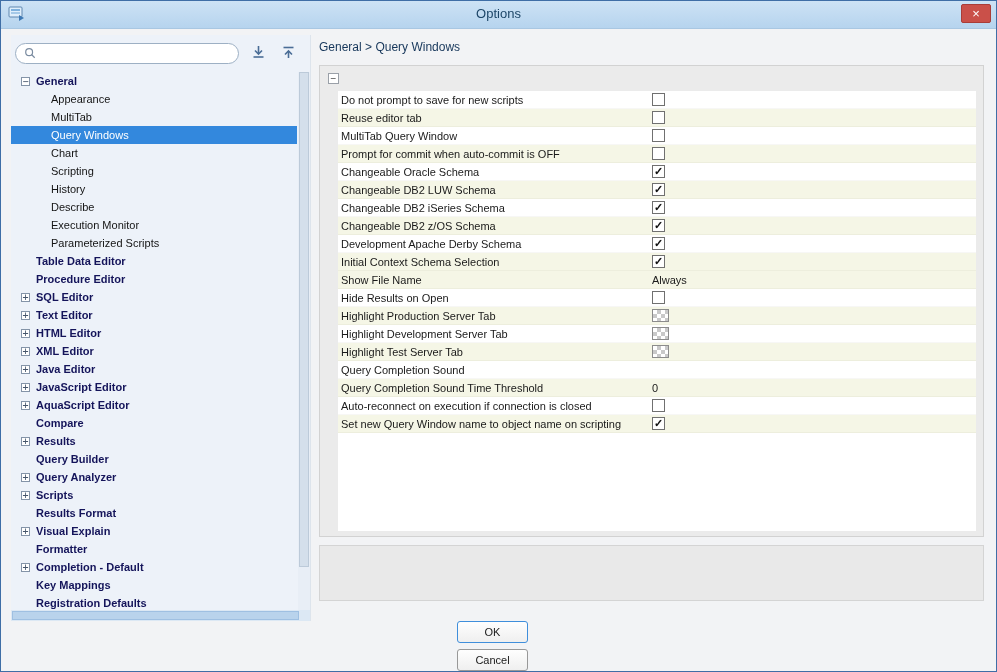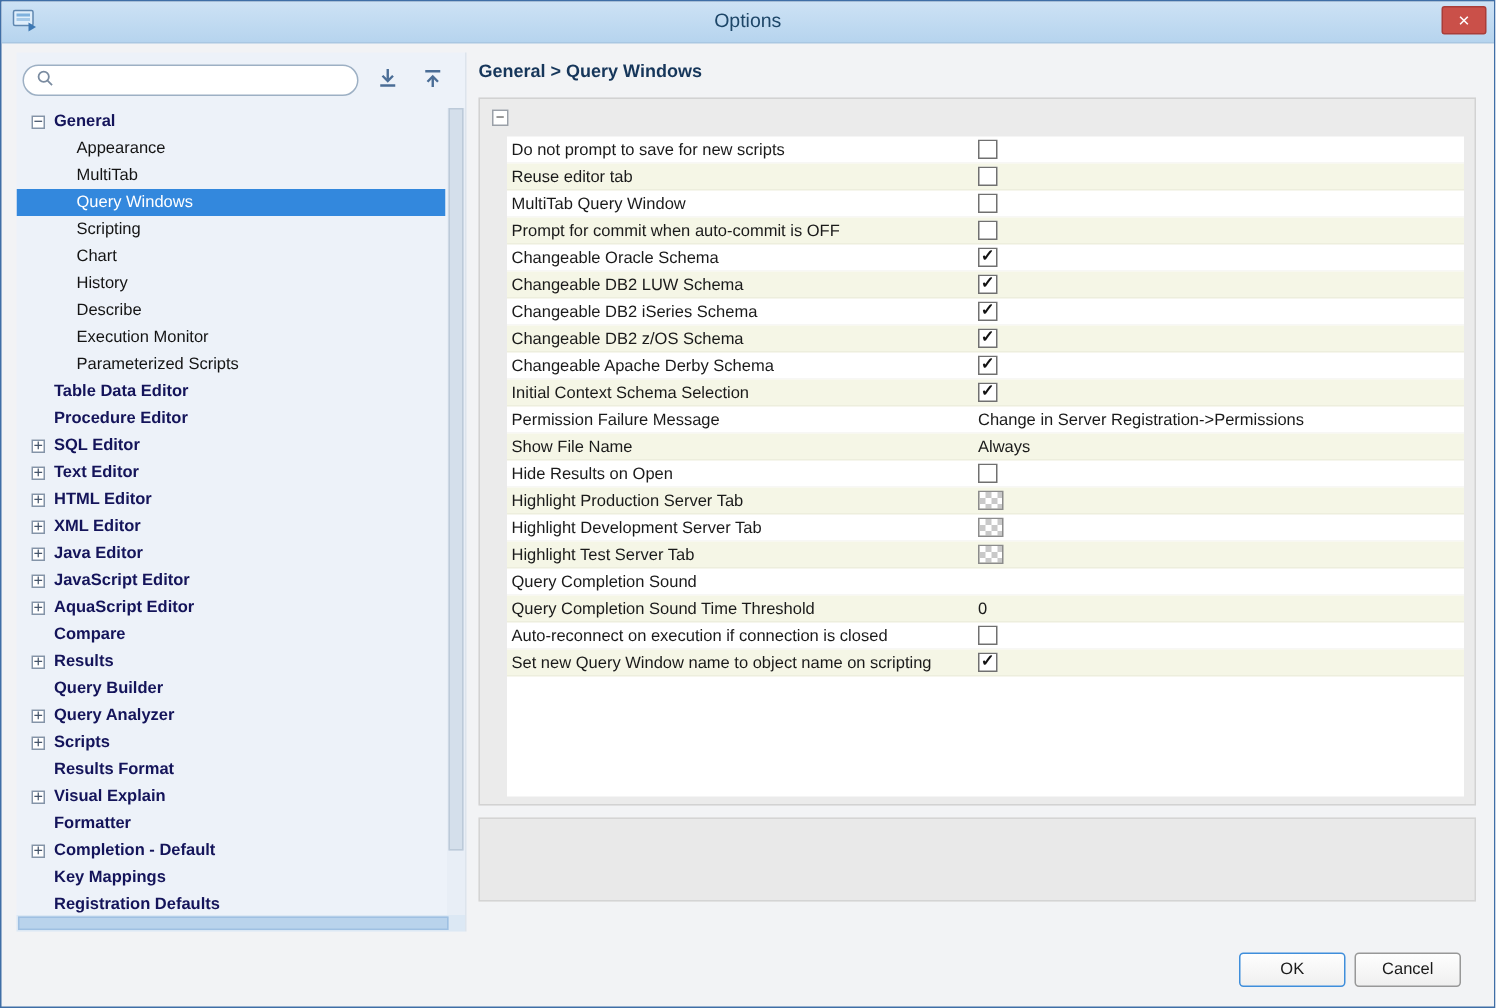--- a/index.html
+++ b/index.html
@@ -50,21 +50,21 @@
     margin-right:6px;flex:none;font-family:"DejaVu Sans Mono",monospace;}
   .expander.hidden{visibility:hidden;}
   .vscroll{position:absolute;right:0;top:37px;bottom:11px;width:12px;background:#e8eef6;}
   .vscroll .thumb{position:absolute;left:1px;right:1px;top:0;height:92%;
     background:#d4dfeb;border:1px solid #bccad9;box-sizing:border-box;}
   .hscroll{position:absolute;left:0;right:0;bottom:0;height:11px;background:#dce8f4;}
   .hscroll .thumb{position:absolute;top:1px;bottom:1px;left:1px;width:96%;
     background:#b9d3ec;border:1px solid #9fc0e2;box-sizing:border-box;}
   
   .right-panel{position:absolute;left:318px;top:34px;right:12px;bottom:50px;}
-  .breadcrumb{height:24px;line-height:24px;font-weight:bold;font-size:12px;color:#16365a;}
+  .breadcrumb{height:24px;line-height:24px;font-weight:normal;font-size:12px;color:#16365a;}
   .content-panel{position:relative;margin-top:6px;height:472px;background:#ebebeb;
     border:1px solid #d2d2d2;box-sizing:border-box;}
   .section-collapse{position:absolute;left:8px;top:7px;width:11px;height:11px;
     box-sizing:border-box;border:1px solid #9aa0a8;background:#fff;font-size:10px;
     line-height:9px;text-align:center;color:#444;}
   .settings-table{position:absolute;left:18px;right:7px;top:25px;bottom:5px;
     background:#fff;overflow:hidden;}
   .setting-row{height:18px;display:flex;align-items:center;box-sizing:border-box;
     border-bottom:1px solid rgba(120,120,90,0.06);justify-content:flex-end;}
   .setting-row.alt{background:var(--row-alt);}
@@ -73,21 +73,21 @@
   .checkbox{width:13px;height:13px;box-sizing:border-box;border:1px solid #707070;
     background:#fff;font-size:11px;line-height:11px;text-align:center;color:#111;}
   .checkbox.checked{font-weight:bold;}
   .swatch{width:17px;height:13px;box-sizing:border-box;border:1px solid #8c8c8c;
     background:repeating-conic-gradient(#c9c9c9 0% 25%, #ffffff 0% 50%);
     background-size:8px 8px;}
   .description-panel{margin-top:8px;height:56px;background:#e9e9e9;
     border:1px solid #d4d4d4;box-sizing:border-box;}
   
   .footer{position:absolute;left:0;right:0;bottom:0;height:50px;display:flex;
-    justify-content:flex-end;align-items:center;gap:6px;padding-right:22px;box-sizing:border-box;}
+    justify-content:flex-end;align-items:center;gap:6px;padding-right:12px;box-sizing:border-box;flex-direction:column;}
   .btn{width:71px;height:23px;border:1px solid #989898;border-radius:3px;
     background:linear-gradient(#fefefe,#efefef);font:inherit;color:#1a1a1a;cursor:default;}
   .btn.ok{border-color:var(--ok-border);}
 </style>
 </head>
 <body>
 
 <div class="dialog">
 
   <div class="titlebar">
@@ -141,24 +141,24 @@
         <div class="tree-row child">
           <span class="tree-label">Appearance</span>
         </div>
         <div class="tree-row child">
           <span class="tree-label">MultiTab</span>
         </div>
         <div class="tree-row selected child">
           <span class="tree-label">Query Windows</span>
         </div>
         <div class="tree-row child">
+          <span class="tree-label">Chart</span>
+        </div>
+        <div class="tree-row child">
           <span class="tree-label">Scripting</span>
-        </div>
-        <div class="tree-row child">
-          <span class="tree-label">Chart</span>
         </div>
         <div class="tree-row child">
           <span class="tree-label">History</span>
         </div>
         <div class="tree-row child">
           <span class="tree-label">Describe</span>
         </div>
         <div class="tree-row child">
           <span class="tree-label">Execution Monitor</span>
         </div>
@@ -301,35 +301,29 @@
               <span class="checkbox checked">✓</span>
             </span>
           </div>
           <div class="setting-row alt">
             <span class="setting-label">Changeable DB2 z/OS Schema</span>
             <span class="setting-value">
               <span class="checkbox checked">✓</span>
             </span>
           </div>
           <div class="setting-row">
-            <span class="setting-label">Changeable Apache Derby Schema</span>
+            <span class="setting-label">Development Apache Derby Schema</span>
             <span class="setting-value">
               <span class="checkbox checked">✓</span>
             </span>
           </div>
           <div class="setting-row alt">
             <span class="setting-label">Initial Context Schema Selection</span>
             <span class="setting-value">
               <span class="checkbox checked">✓</span>
-            </span>
-          </div>
-          <div class="setting-row">
-            <span class="setting-label">Permission Failure Message</span>
-            <span class="setting-value">
-              <span>Change in Server Registration-&gt;Permissions</span>
             </span>
           </div>
           <div class="setting-row alt">
             <span class="setting-label">Show File Name</span>
             <span class="setting-value">
               <span>Always</span>
             </span>
           </div>
           <div class="setting-row">
             <span class="setting-label">Hide Results on Open</span>

